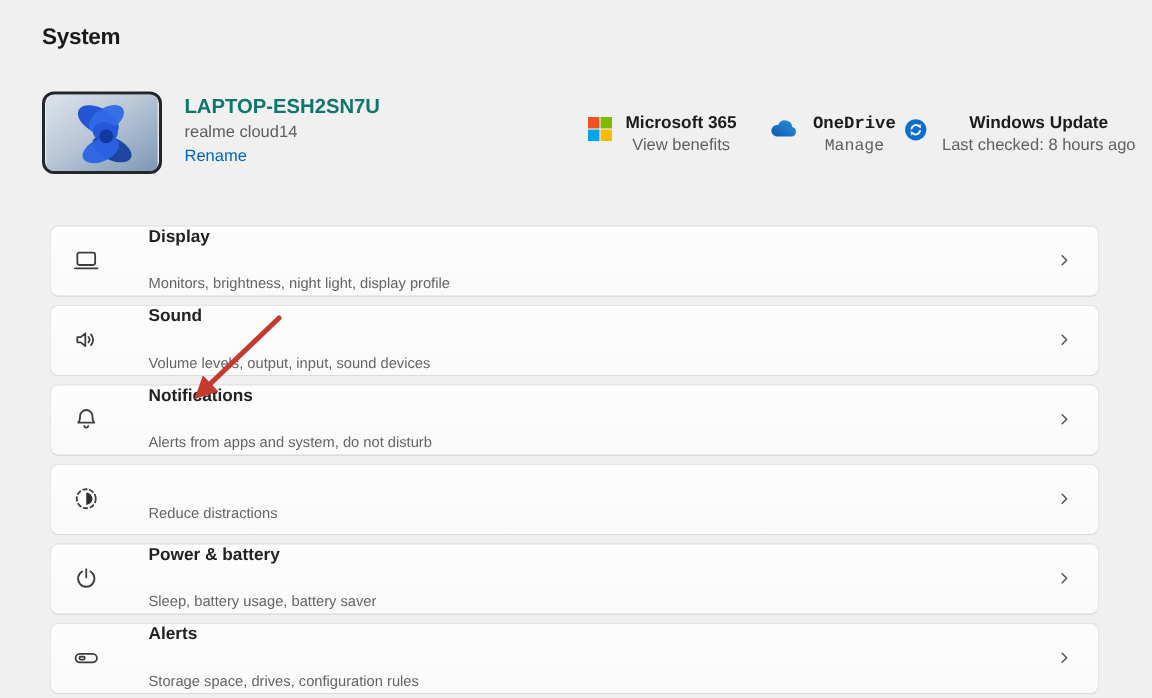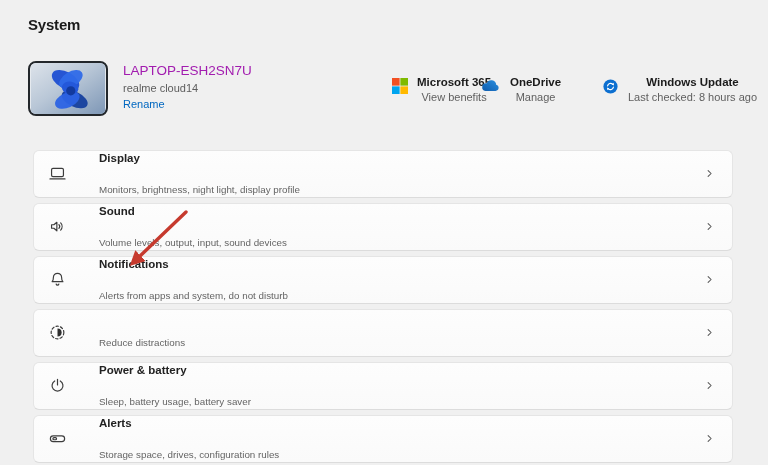--- a/index.html
+++ b/index.html
@@ -20,28 +20,28 @@
   
   .hero { position: absolute; left: 28px; top: 61px; display: flex; }
   .device-thumb {
     width: 80px; height: 55px; border-radius: 8px;
     border: 2.5px solid #23272b; overflow: hidden; flex-shrink: 0;
     background: linear-gradient(125deg, #d8dfe7 0%, #bdc9d8 40%, #8aa2bd 100%);
     box-shadow: inset 0 0 0 1.5px #e8ecf0;
   }
   .device-thumb svg { width: 100%; height: 100%; display: block; }
   .device-info { margin-left: 15px; padding-top: 2px; }
-  .device-name { font-size: 13.5px; font-weight: 400; color: #a21caf; }
+  .device-name { font-size: 13.5px; font-weight: 700; color: #0f766e; }
   .device-model { font-size: 11px; color: #5d5d5d; margin-top: 4px; }
   .device-rename { font-size: 11px; color: #0067c0; margin-top: 4px; cursor: pointer; width: max-content; }
 
   
   .quick-link { position: absolute; top: 76px; display: flex; align-items: flex-start; cursor: pointer; text-align: center; }
   .quick-link.ql0 { left: 392px; }
-  .quick-link.ql1 { left: 480px; }
+  .quick-link.ql1 { left: 512px; font-family: Liberation Mono, monospace; }
   .quick-link.ql2 { left: 602px; }
   .ql-icon { display: flex; margin-right: 9px; margin-top: 2px; }
   .ql-title { font-size: 11.5px; font-weight: 700; color: #1b1b1b; display: block; }
   .ql-sub { font-size: 11px; color: #5f5f5f; display: block; margin-top: 3px; }
 
   
   .settings-list { position: absolute; left: 33px; top: 150px; width: 700px; }
   .card {
     height: 47.5px; margin-bottom: 5.5px;
     background: linear-gradient(#fdfdfd, #fafafa);

